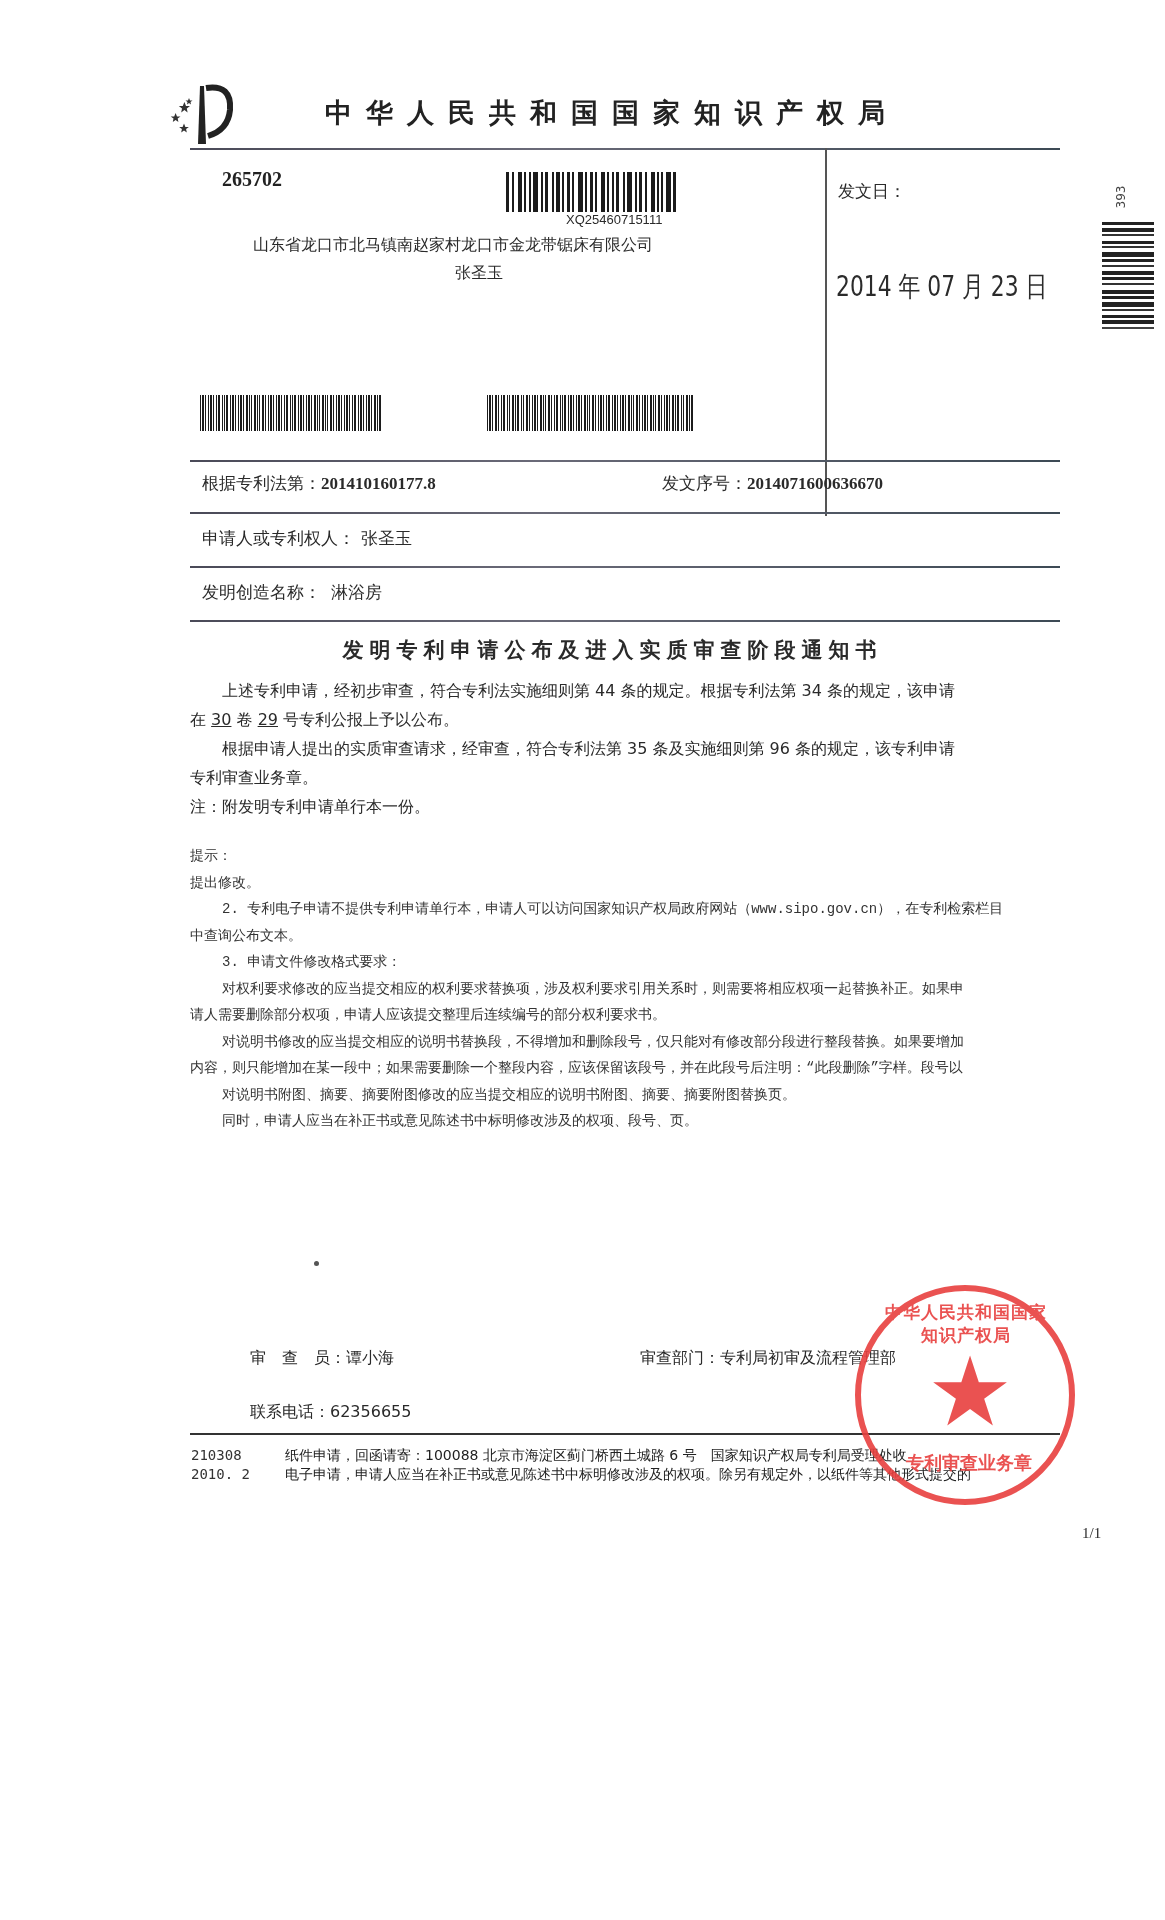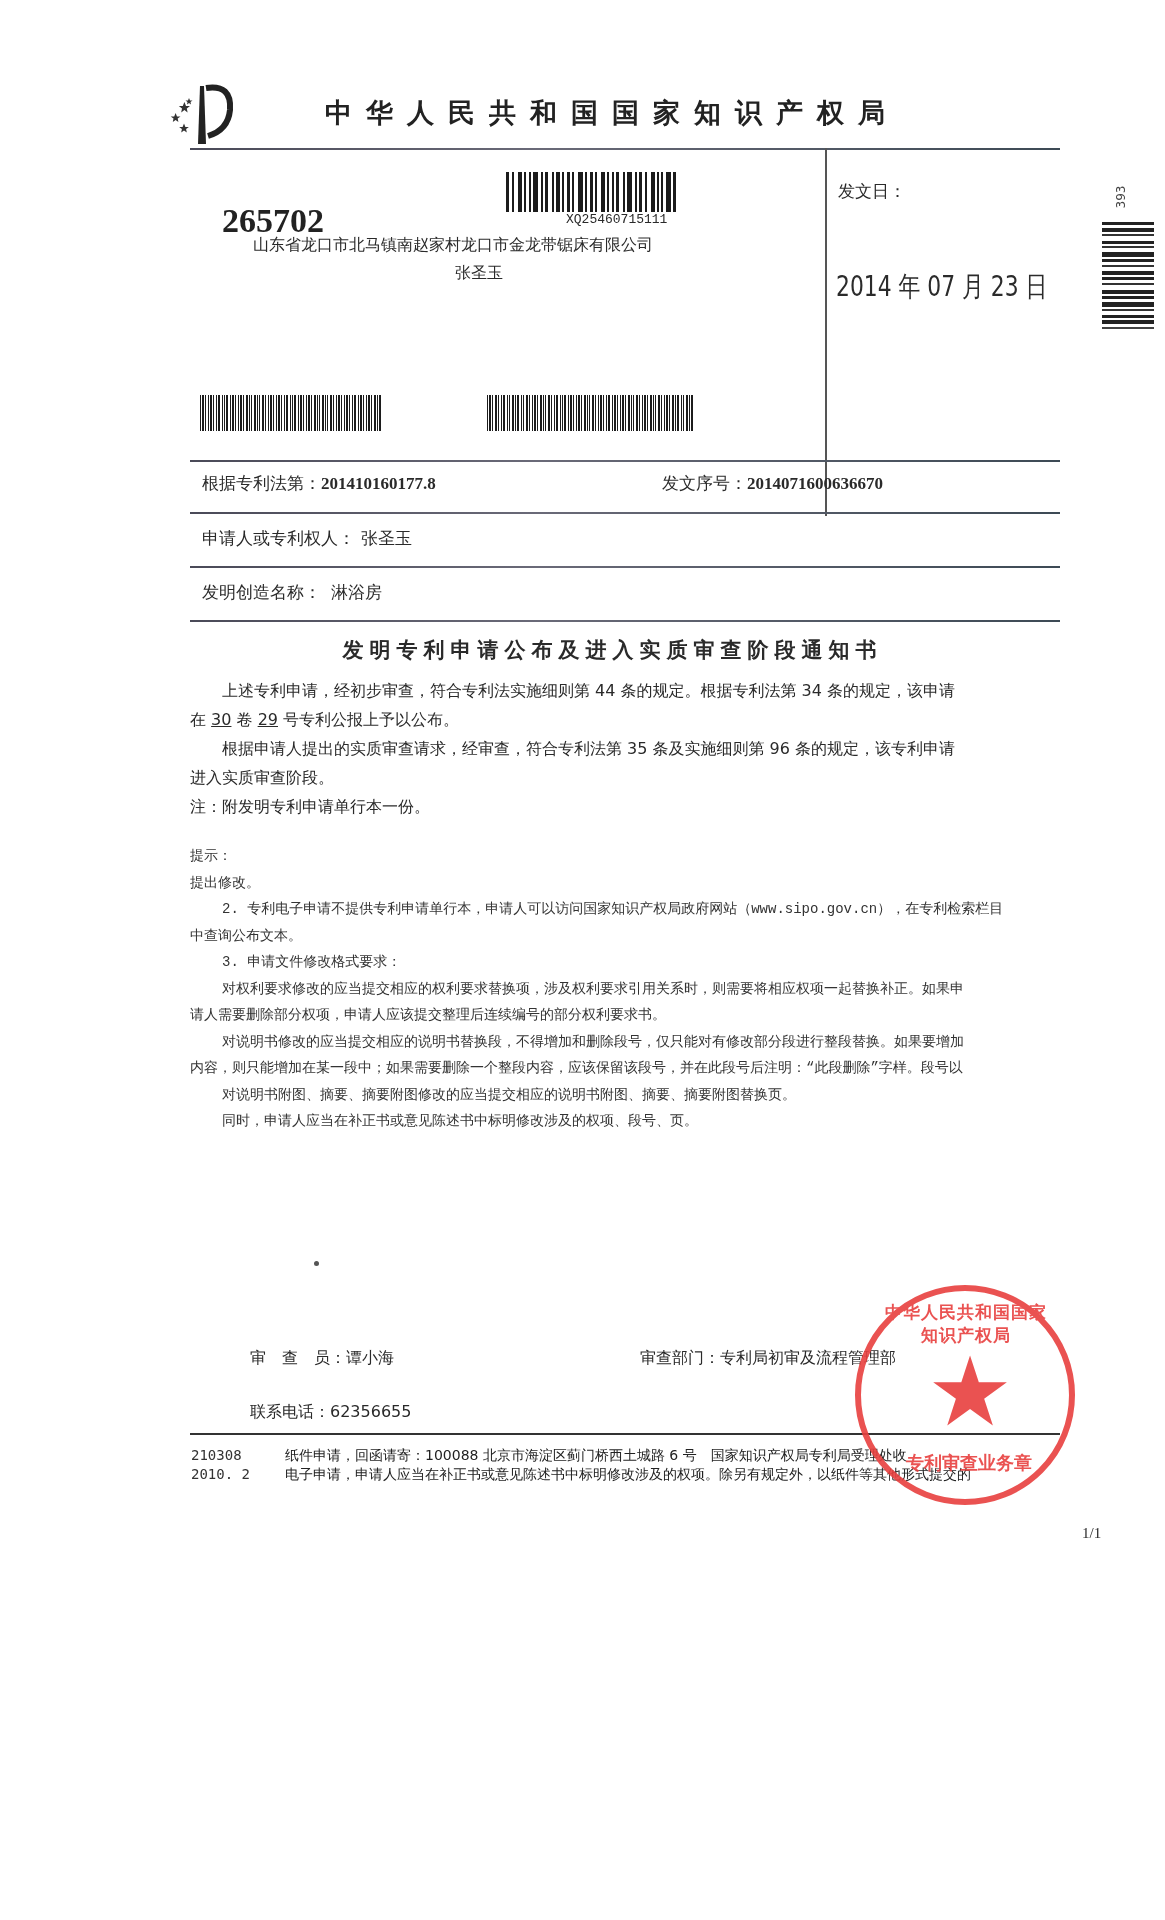--- a/index.html
+++ b/index.html
@@ -3,24 +3,24 @@
 <meta charset="utf-8">
 <style>
   * { box-sizing: border-box; margin: 0; padding: 0; }
   html, body { width: 1165px; height: 1920px; background: #ffffff; overflow: hidden; }
   body { position: relative; font-family: "DejaVu Serif", "Liberation Serif", serif; color: #2a2a2a; }
   .abs { position: absolute; }
   .hr { position: absolute; height: 2px; background: linear-gradient(90deg, #4a4a58, #6a6a78 40%, #3d4a55); }
   .logo { left: 170px; top: 78px; width: 80px; height: 70px; }
   .header-title { left: 325px; top: 95px; font-family: "DejaVu Sans", sans-serif; font-size: 27px; letter-spacing: 14px; color: #222; font-weight: bold; }
   .vline { position: absolute; width: 2px; background: #555; }
-  .postcode { left: 222px; top: 202px; font-size: 34px; font-weight: bold; font-family: "Liberation Serif", serif; color: #222; }
+  .postcode { left: 222px; top: 168px; font-size: 20px; font-weight: bold; font-family: "Liberation Serif", serif; color: #222; }
   .barcode { position: absolute; display: flex; align-items: stretch; }
   .barcode span { display: block; background: #1c1c1c; height: 100%; }
-  .barcode-caption { left: 566px; top: 212px; font-size: 13px; font-family: Liberation Mono, monospace; }
+  .barcode-caption { left: 566px; top: 212px; font-size: 13px; font-family: Liberation Sans, sans-serif; }
   .addr { left: 253px; top: 235px; font-size: 16px; font-family: "DejaVu Sans", sans-serif; }
   .recipient { left: 455px; top: 263px; font-size: 16px; font-family: "DejaVu Sans", sans-serif; }
   .date-label { left: 838px; top: 180px; font-size: 17px; font-family: "DejaVu Sans", sans-serif; }
   .date-value { left: 836px; top: 268px; font-size: 28px; font-family: "DejaVu Sans", sans-serif; transform: scaleX(0.78); transform-origin: left; color: #2b2b2b; }
   .side-num { left: 1110px; top: 190px; font-size: 12px; font-family: "DejaVu Sans", sans-serif; transform: rotate(-90deg); transform-origin: center; color: #444; }
   .field { font-size: 17px; font-family: "DejaVu Sans", sans-serif; }
   .field b { font-family: "Liberation Serif", serif; font-weight: bold; font-size: 17px; }
   .notice-title { left: 0; width: 1165px; top: 636px; text-align: center; font-family: "DejaVu Sans", sans-serif; font-weight: bold; font-size: 21px; letter-spacing: 6px; padding-left: 60px; }
   .para { position: absolute; left: 190px; width: 880px; font-size: 16px; line-height: 29px; font-family: "DejaVu Sans", sans-serif; }
   .para .indent { display: inline-block; width: 32px; }
@@ -280,21 +280,21 @@
   <span>发明创造名称：</span><span style="margin-left:10px">淋浴房</span>
 </div>
 <div class="hr" style="left:190px; top:620px; width:870px;"></div>
 
 <div class="abs notice-title">发明专利申请公布及进入实质审查阶段通知书</div>
 
 <div class="para" style="top:676px;">
   <div><span class="indent"></span><span>上述专利申请，经初步审查，符合专利法实施细则第 44 条的规定。根据专利法第 34 条的规定，该申请</span></div>
   <div><span>在 </span><span class="u">30</span><span> 卷 </span><span class="u">29</span><span> 号专利公报上予以公布。</span></div>
   <div><span class="indent"></span><span>根据申请人提出的实质审查请求，经审查，符合专利法第 35 条及实施细则第 96 条的规定，该专利申请</span></div>
-  <div>进入实质审查阶段。</div>
+  <div>专利审查业务章。</div>
   <div>注：附发明专利申请单行本一份。</div>
 </div>
 
 <div class="tips" style="top:843px;">
   <div>提示：</div>
   <div>提出修改。</div>
   <div><span class="indent"></span><span>2. 专利电子申请不提供专利申请单行本，申请人可以访问国家知识产权局政府网站（www.sipo.gov.cn），在专利检索栏目</span></div>
   <div>中查询公布文本。</div>
   <div><span class="indent"></span><span>3. 申请文件修改格式要求：</span></div>
   <div><span class="indent"></span><span>对权利要求修改的应当提交相应的权利要求替换项，涉及权利要求引用关系时，则需要将相应权项一起替换补正。如果申</span></div>

